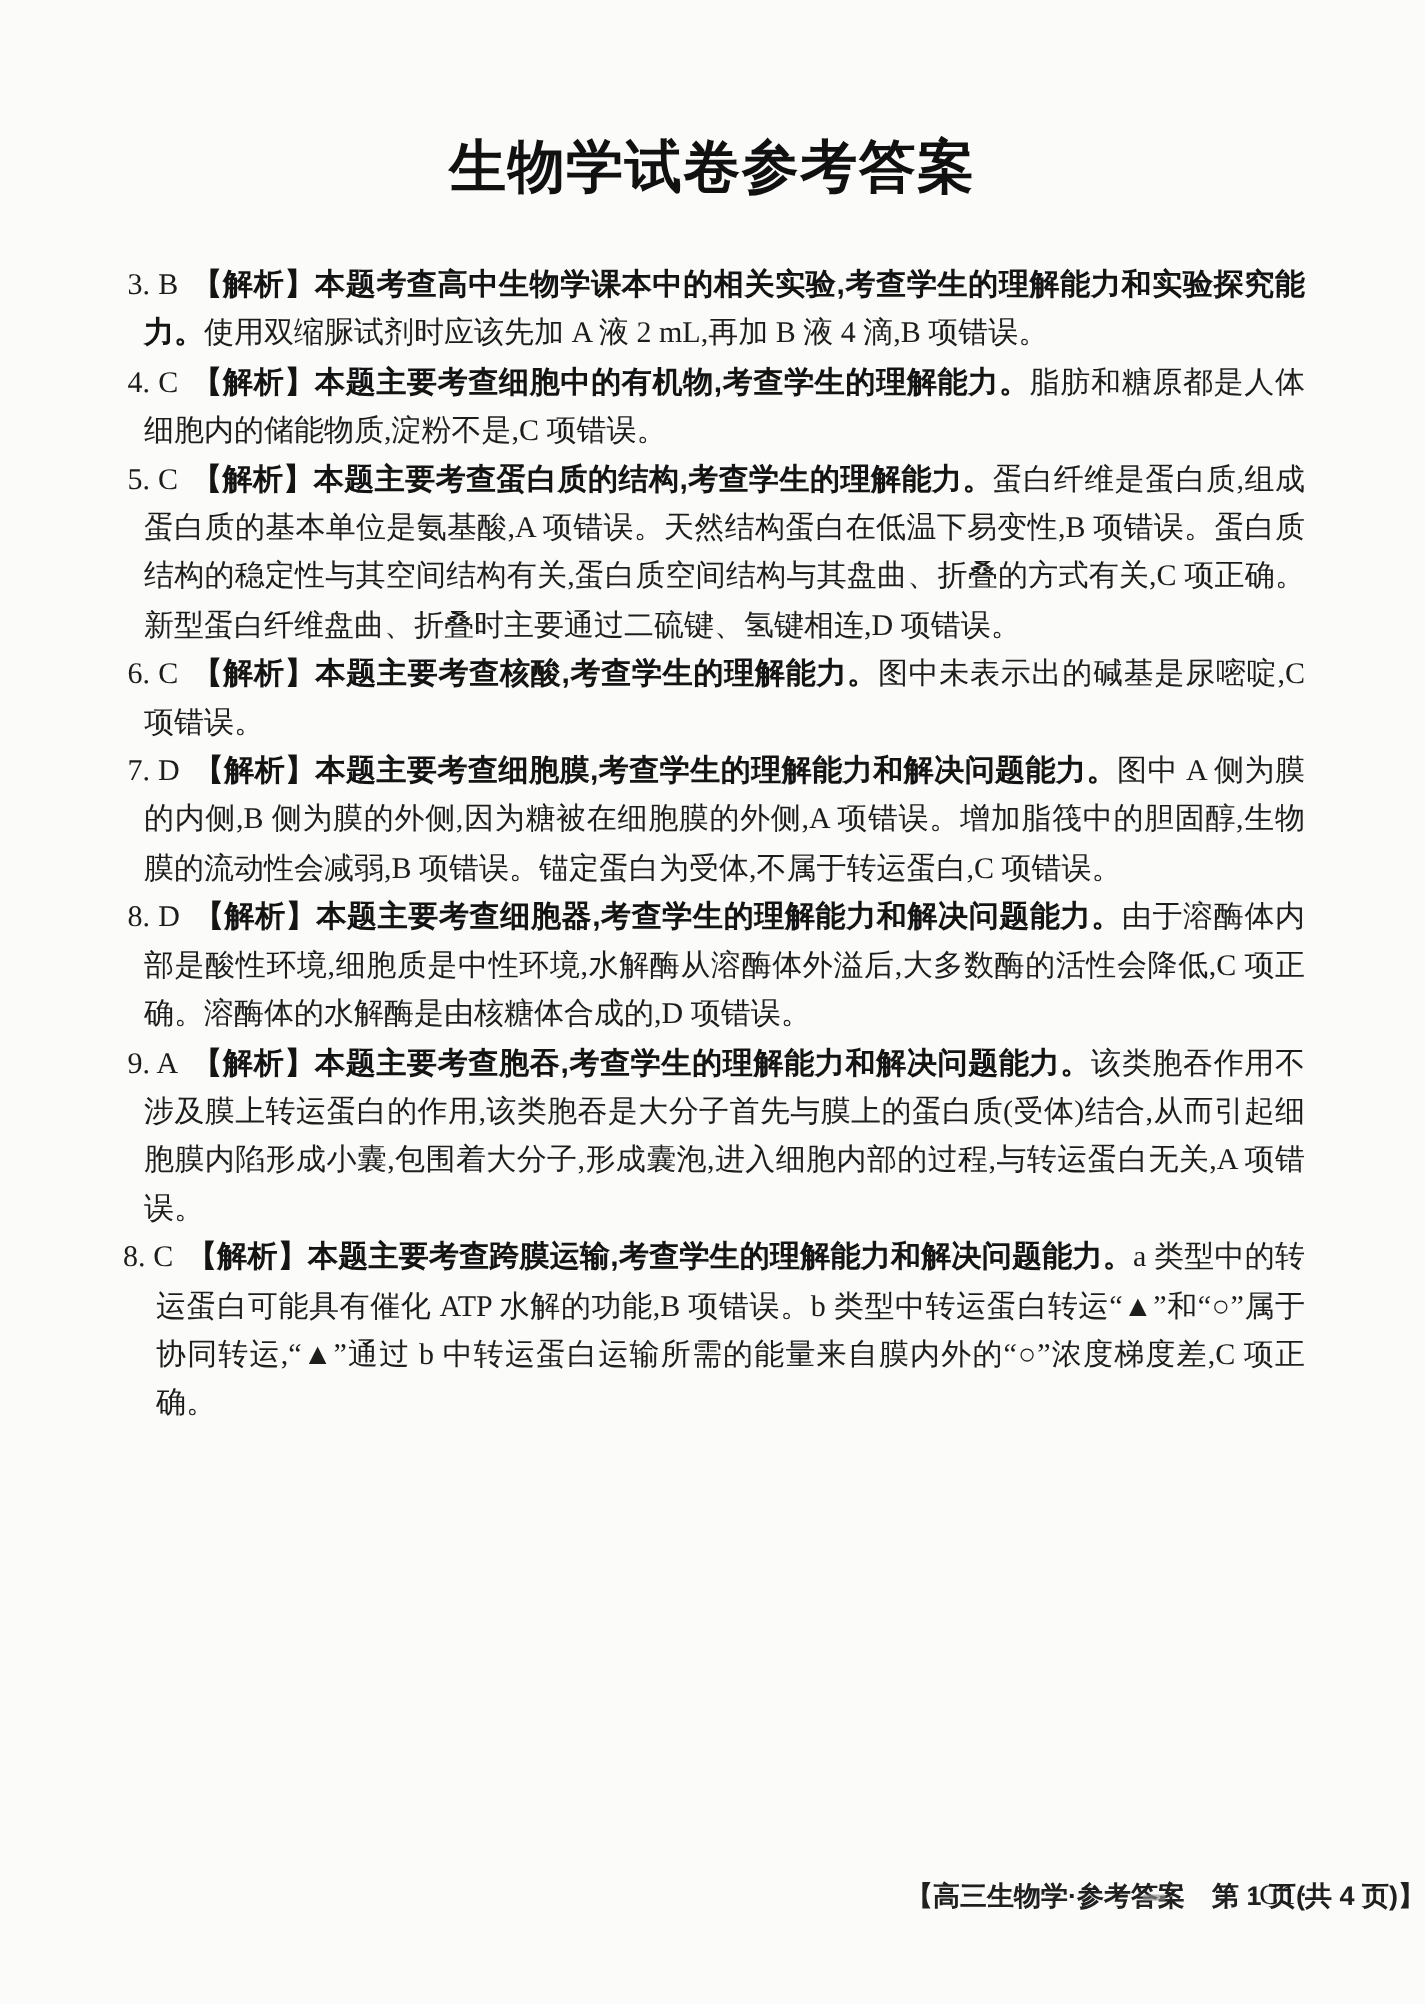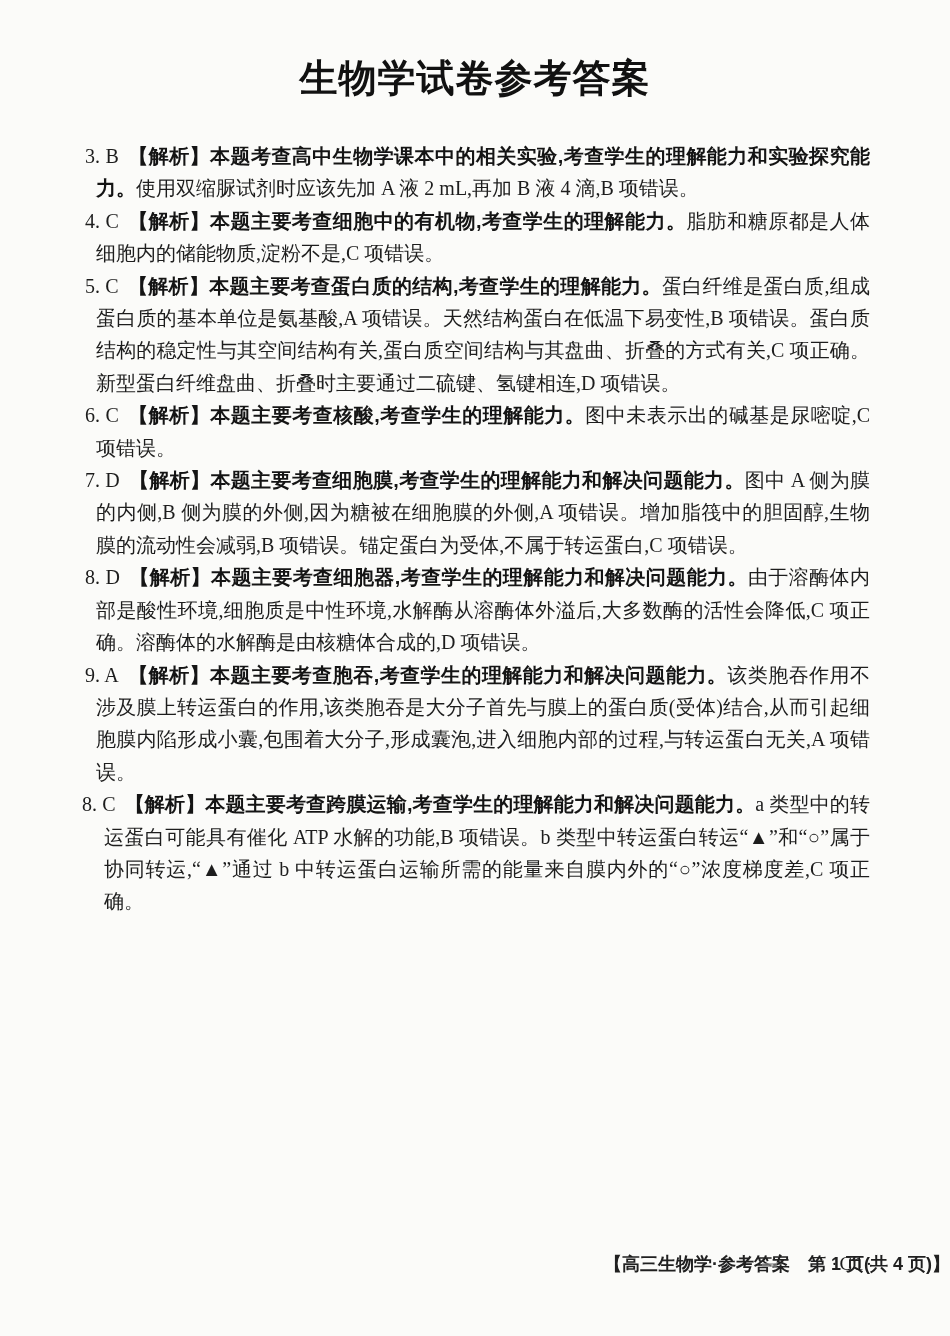--- a/index.html
+++ b/index.html
@@ -6,21 +6,21 @@
   body {
     width: 950px; height: 1336px;
     background: #fbfbf9;
     font-family: "Liberation Serif", "DejaVu Serif", serif;
     color: #1d1d1d;
     position: relative;
     overflow: hidden;
   }
   .page { position: absolute; inset: 0; }
   .title {
-    margin: 56px 0 0 0;
+    margin: 90px 0 0 0;
     text-align: center;
     font-size: 38px;
     line-height: 44px;
     font-weight: 700;
     font-family: "Liberation Sans", "DejaVu Sans", sans-serif;
     letter-spacing: 1px;
     color: #111;
   }
   .items {
     margin: 40px 80px 0 85px;

